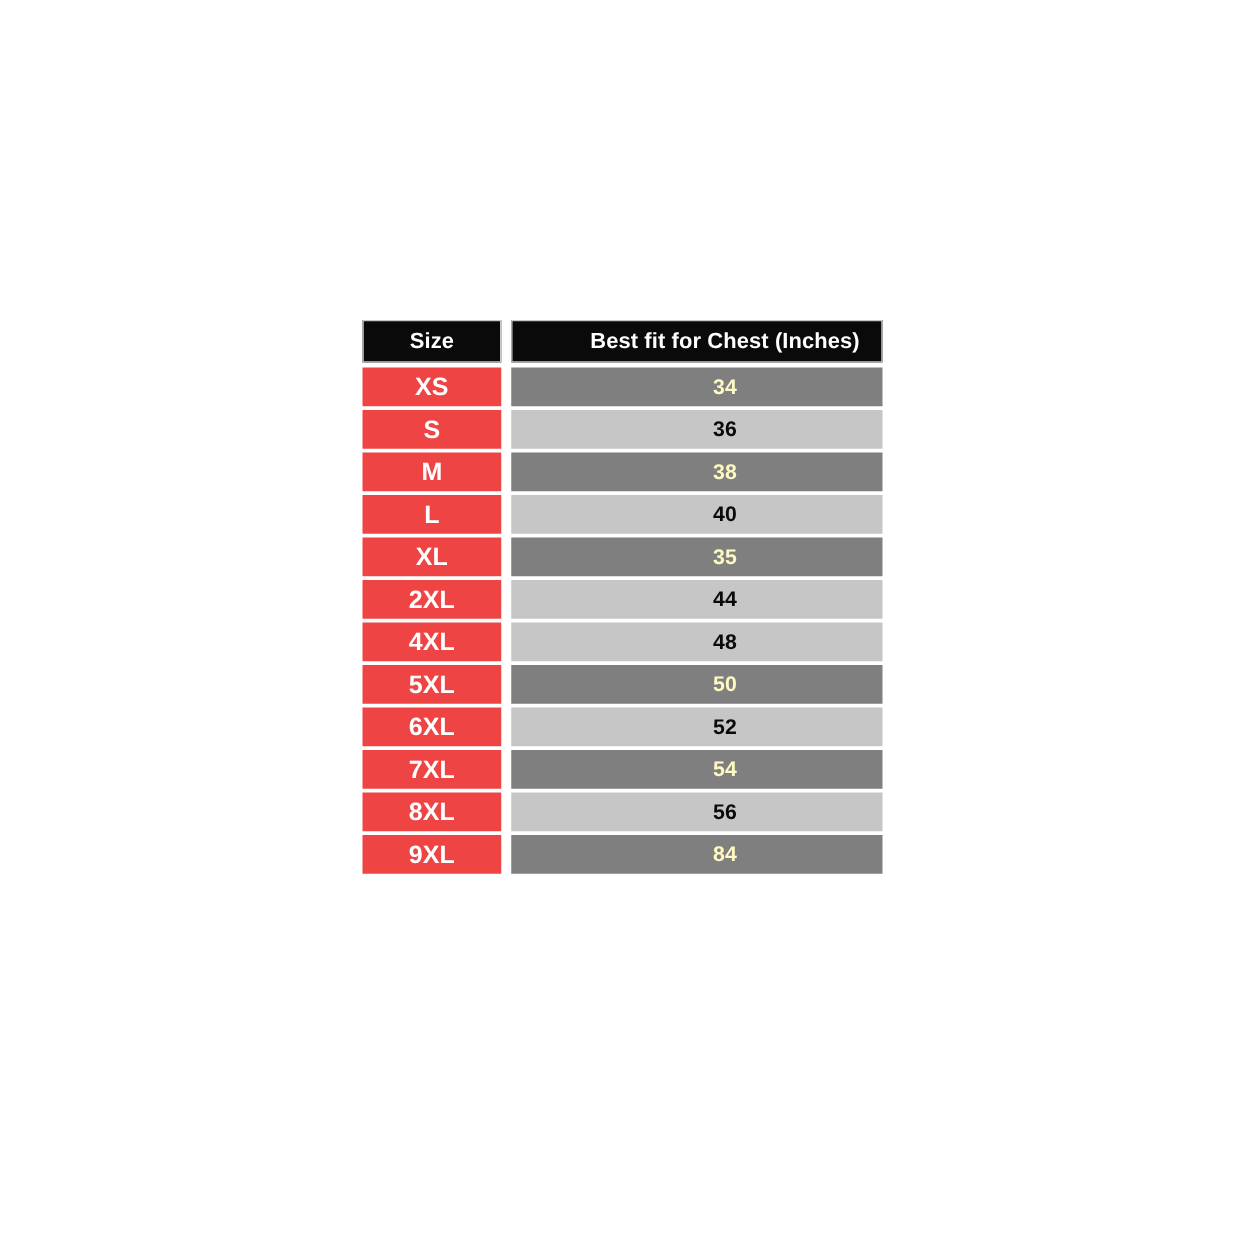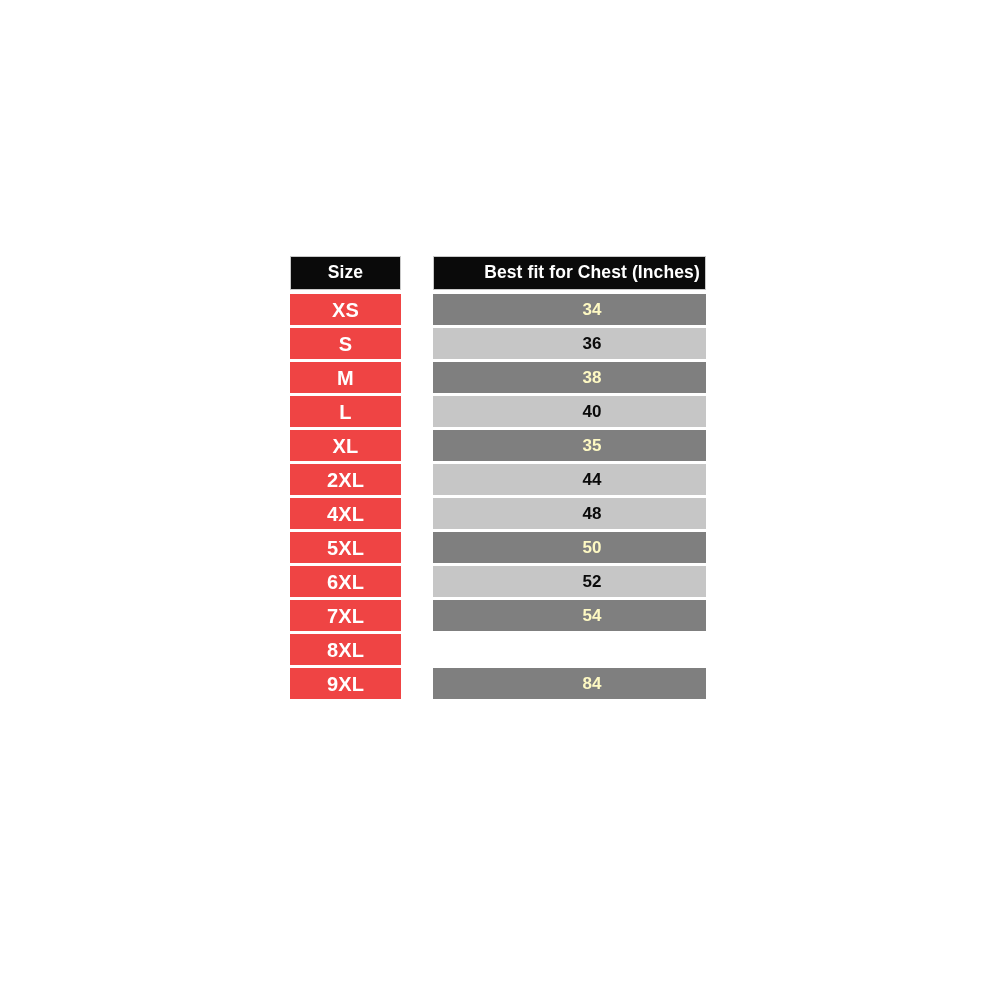--- a/index.html
+++ b/index.html
@@ -25,21 +25,20 @@
     position: absolute;
     left: 290px;
     top: 256px;
     width: 416px;
   }
 
   .chart-row {
     display: flex;
     align-items: stretch;
     width: 100%;
-    gap: 12px;
   }
 
   
   .chart-row + .chart-row {
     margin-top: 3px;
   }
 
   
   .chart-row.header-row {
     margin-bottom: 4px;
@@ -166,20 +165,21 @@
           <div class="cell cell-value shade-light">52</div>
         </div>
         <div class="chart-row">
           <div class="cell cell-size">7XL</div>
           <div class="col-gap"></div>
           <div class="cell cell-value shade-dark">54</div>
         </div>
         <div class="chart-row">
           <div class="cell cell-size">8XL</div>
           <div class="col-gap"></div>
+          <div class="cell cell-value shade-light">56</div>
         </div>
         <div class="chart-row">
           <div class="cell cell-size">9XL</div>
           <div class="col-gap"></div>
           <div class="cell cell-value shade-dark">84</div>
         </div>
       </div>
 
   </div>
 

